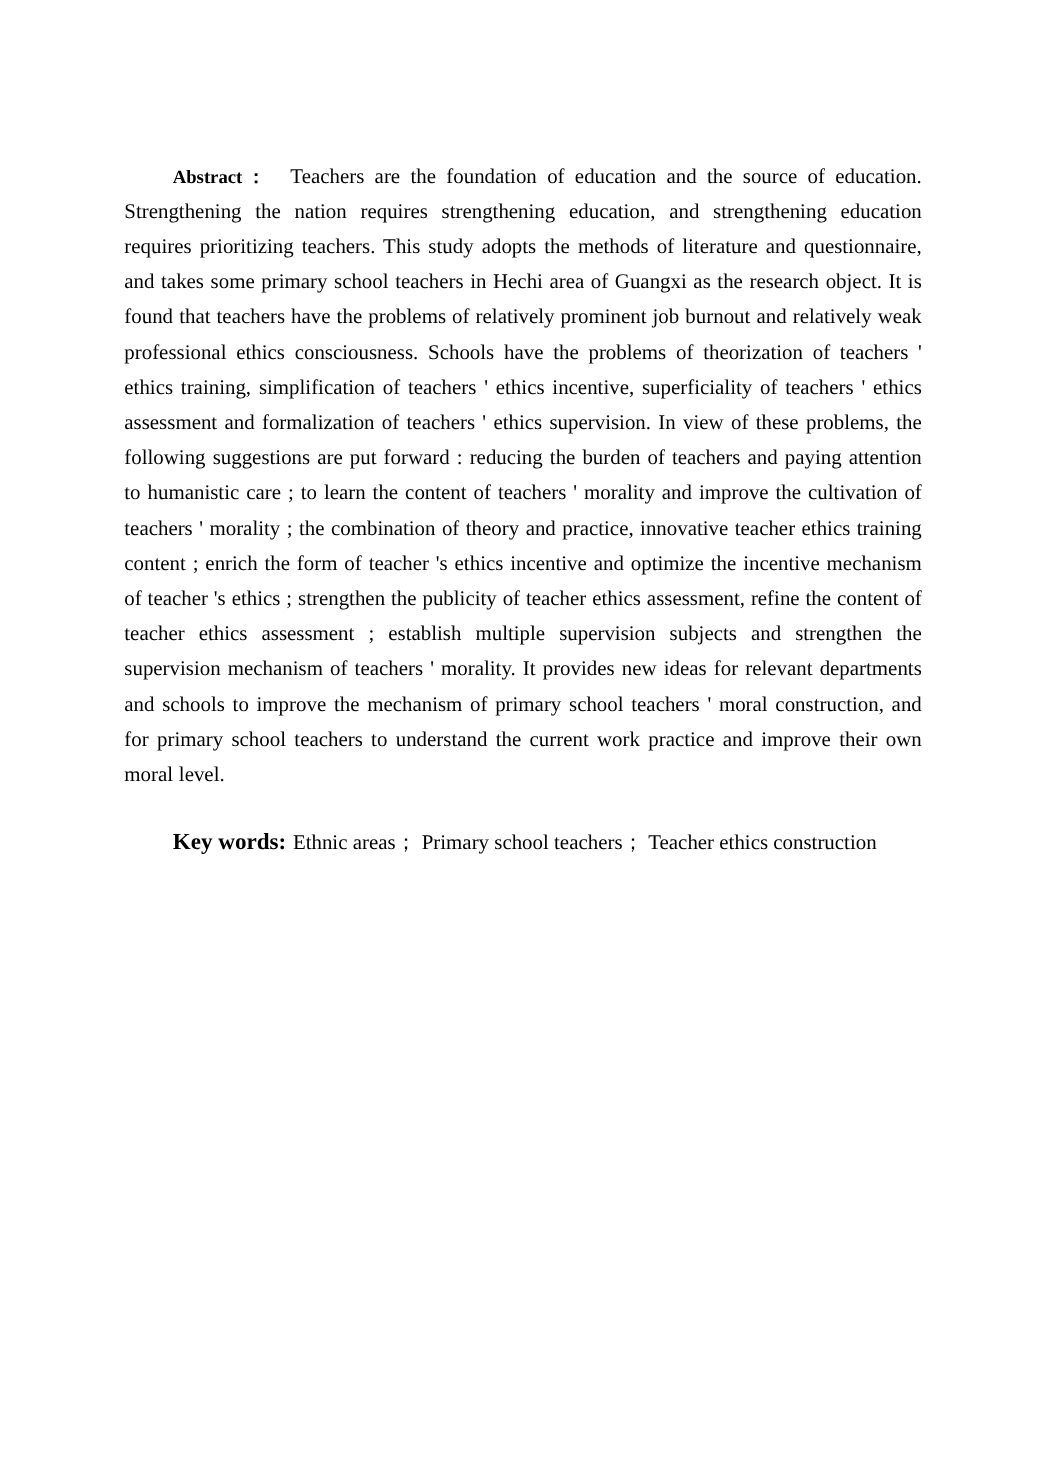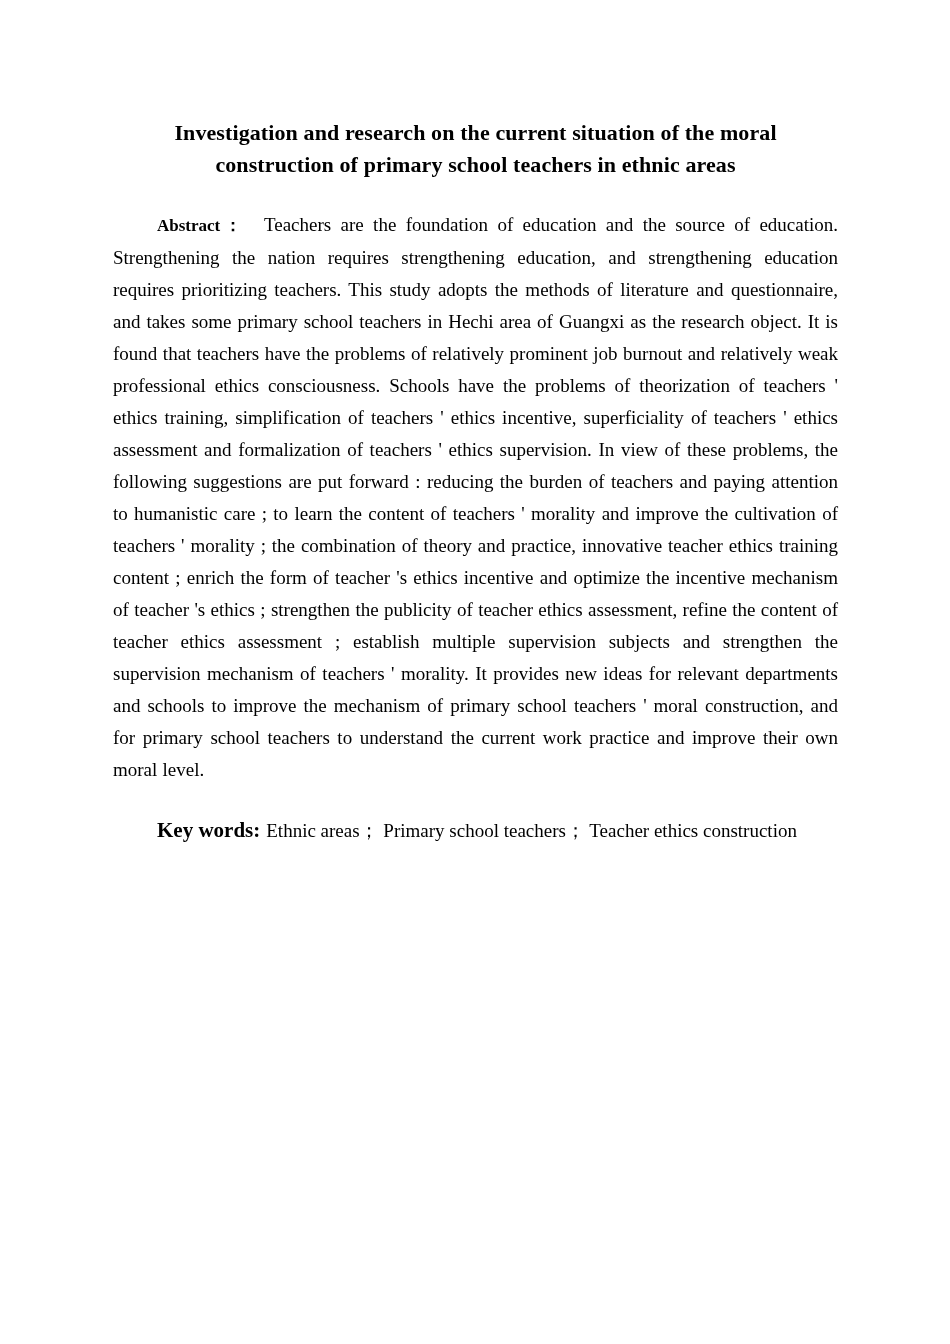--- a/index.html
+++ b/index.html
@@ -47,18 +47,17 @@
   .keywords .run-in-label {
     font-weight: bold;
     font-size: 21px;
     margin-right: 6px;
   }
 </style>
 </head>
 <body>
 
 <div class="page">
-  <h1 class="title">Investigation and research on the current situation of the moral construction of primary school teachers in ethnic areas</h1>
 
   <p class="abstract"><span class="run-in-label">Abstract：</span><span>&nbsp; </span><span>Teachers are the foundation of education and the source of education. Strengthening the nation requires strengthening education, and strengthening education requires prioritizing teachers. This study adopts the methods of literature and questionnaire, and takes some primary school teachers in Hechi area of Guangxi as the research object. It is found that teachers have the problems of relatively prominent job burnout and relatively weak professional ethics consciousness. Schools have the problems of theorization of teachers ' ethics training, simplification of teachers ' ethics incentive, superficiality of teachers ' ethics assessment and formalization of teachers ' ethics supervision. In view of these problems, the following suggestions are put forward : reducing the burden of teachers and paying attention to humanistic care ; to learn the content of teachers ' morality and improve the cultivation of teachers ' morality ; the combination of theory and practice, innovative teacher ethics training content ; enrich the form of teacher 's ethics incentive and optimize the incentive mechanism of teacher 's ethics ; strengthen the publicity of teacher ethics assessment, refine the content of teacher ethics assessment ; establish multiple supervision subjects and strengthen the supervision mechanism of teachers ' morality. It provides new ideas for relevant departments and schools to improve the mechanism of primary school teachers ' moral construction, and for primary school teachers to understand the current work practice and improve their own moral level.</span></p>
 
   <p class="keywords"><span class="run-in-label">Key words:</span><span>Ethnic areas； Primary school teachers； Teacher ethics construction</span></p>
 </div>
 
 </body></html>

